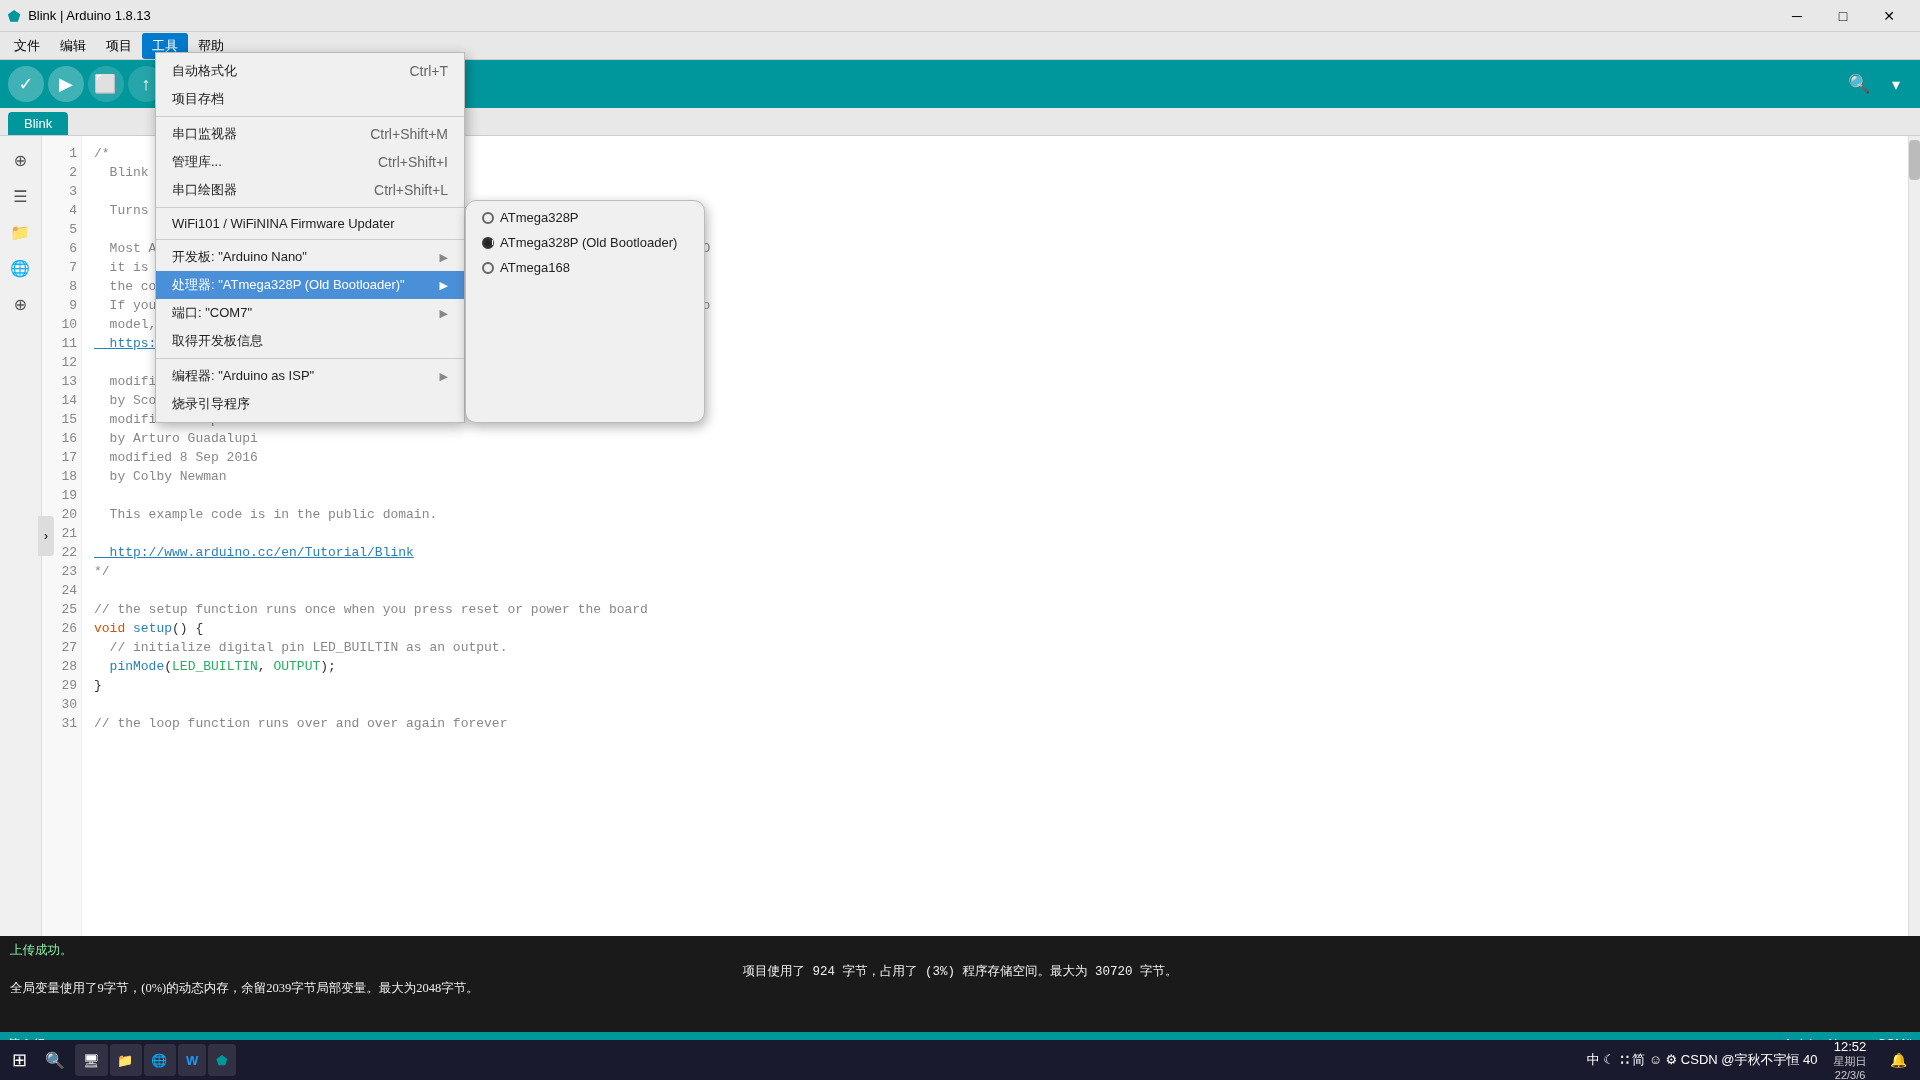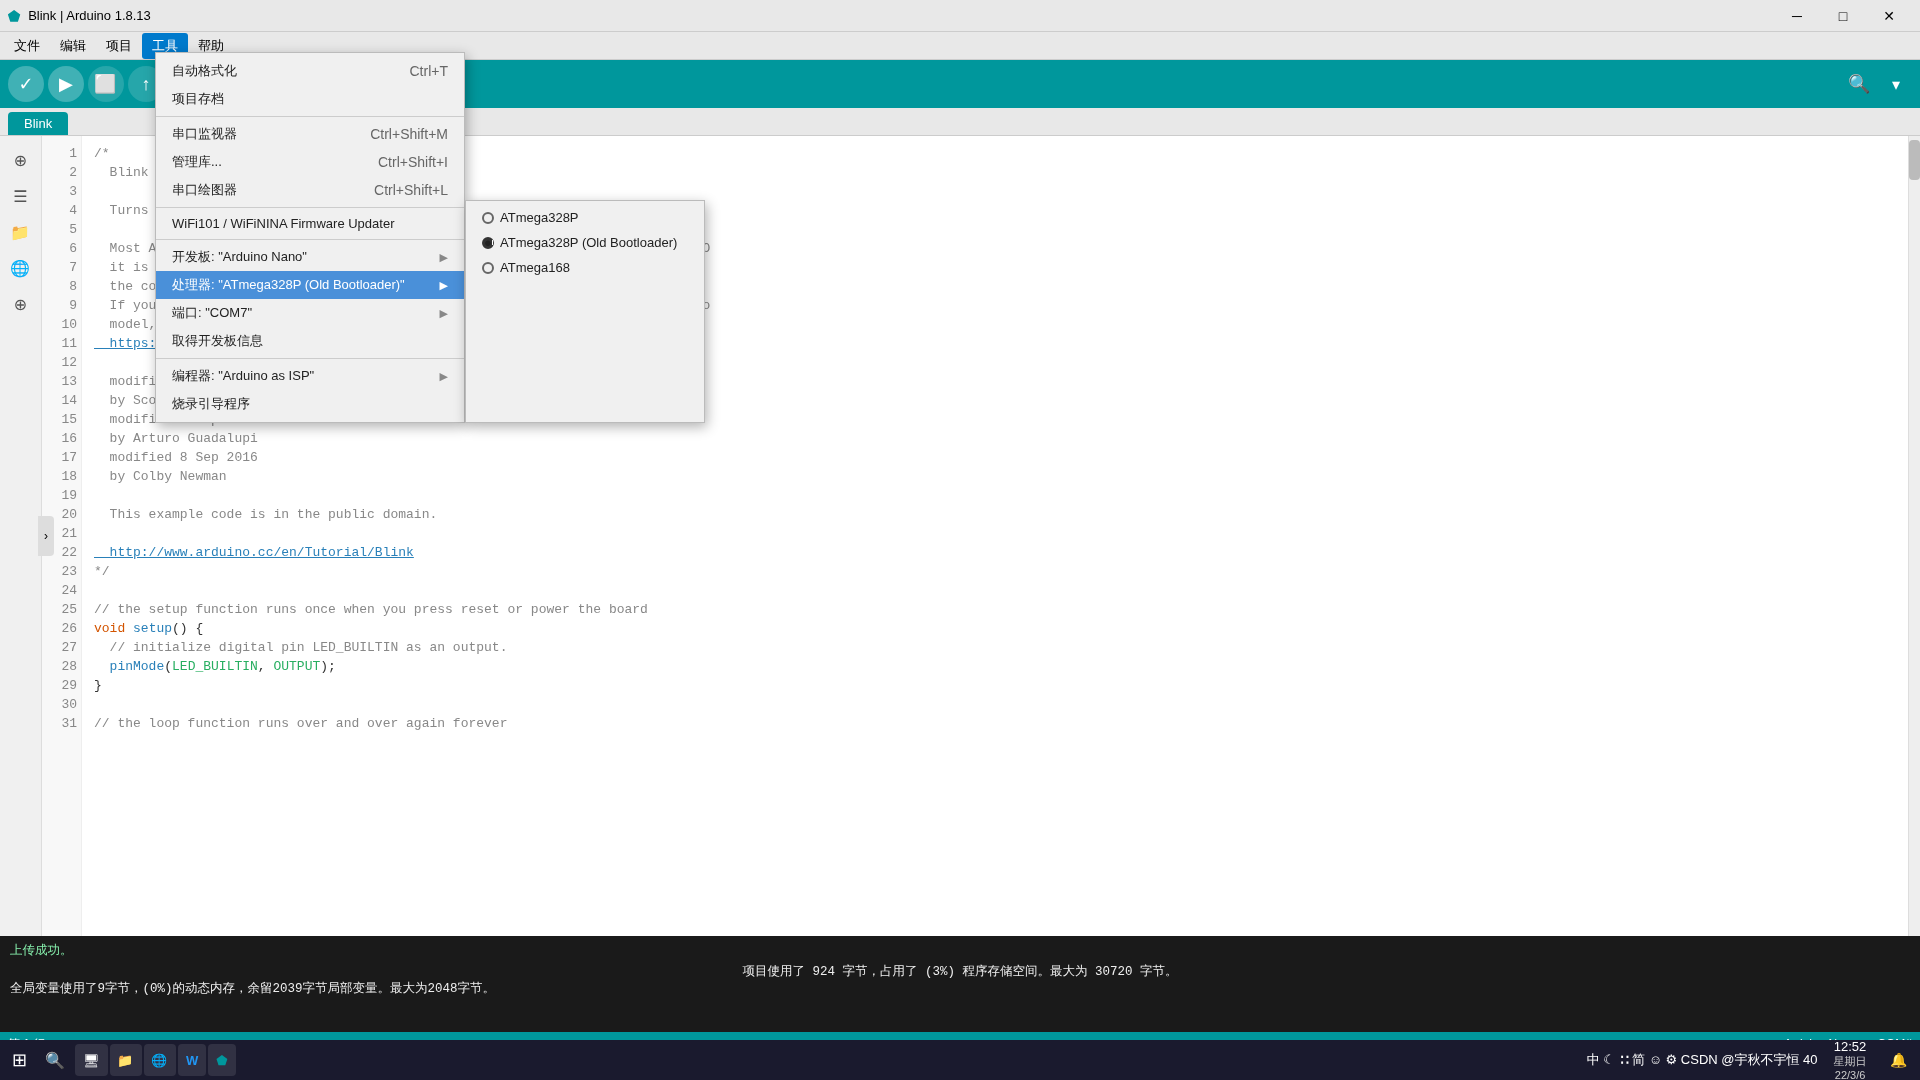--- a/index.html
+++ b/index.html
@@ -394,21 +394,21 @@
   </div>
 
   <div id="editor-scrollbar" style="width:12px;background:#eee;border-left:1px solid #ddd;">
     <div style="width:100%;height:40px;background:#bbb;border-radius:4px;margin-top:4px;"></div>
   </div>
 </div>
 
 <div id="console">
   <div id="console-status">上传成功。</div>
   <div style="color:#eee;text-align:center;">项目使用了  924  字节，占用了  (3%)  程序存储空间。最大为 30720 字节。</div>
-  <div style="color:#eee;">全局变量使用了9字节，(0%)的动态内存，余留2039字节局部变量。最大为2048字节。</div>
+  <div style="color:#eee;font-family:Liberation Serif, serif;">全局变量使用了9字节，(0%)的动态内存，余留2039字节局部变量。最大为2048字节。</div>
 </div>
 
 <div id="statusbar">
   <span>第 <span>1</span> 行</span>
   <span>Arduino Nano on COM#</span>
 </div>
 
 <div id="taskbar">
   <div class="taskbar-btn" style="font-size:18px;">⊞</div>
   <div class="taskbar-btn" style="font-size:16px;">🔍</div>
@@ -474,21 +474,21 @@
     <div class="dropdown-separator"></div>
     <div class="dropdown-item">
       <span>编程器: "Arduino as ISP"</span>
       <span class="arrow">▶</span>
     </div>
     <div class="dropdown-item">
       <span>烧录引导程序</span>
     </div>
   </div>
 
-  <div id="processor-submenu" style="margin-top: 148px;">
+  <div id="processor-submenu" style="margin-top: 148px; border-radius: 11px;">
     <div class="submenu-item">
       <span class="radio-dot"></span>
       <span>ATmega328P</span>
     </div>
     <div class="submenu-item selected">
       <span class="radio-dot" style="background:#333;border-color:#333;">●</span>
       <span>ATmega328P (Old Bootloader)</span>
     </div>
     <div class="submenu-item">
       <span class="radio-dot"></span>

